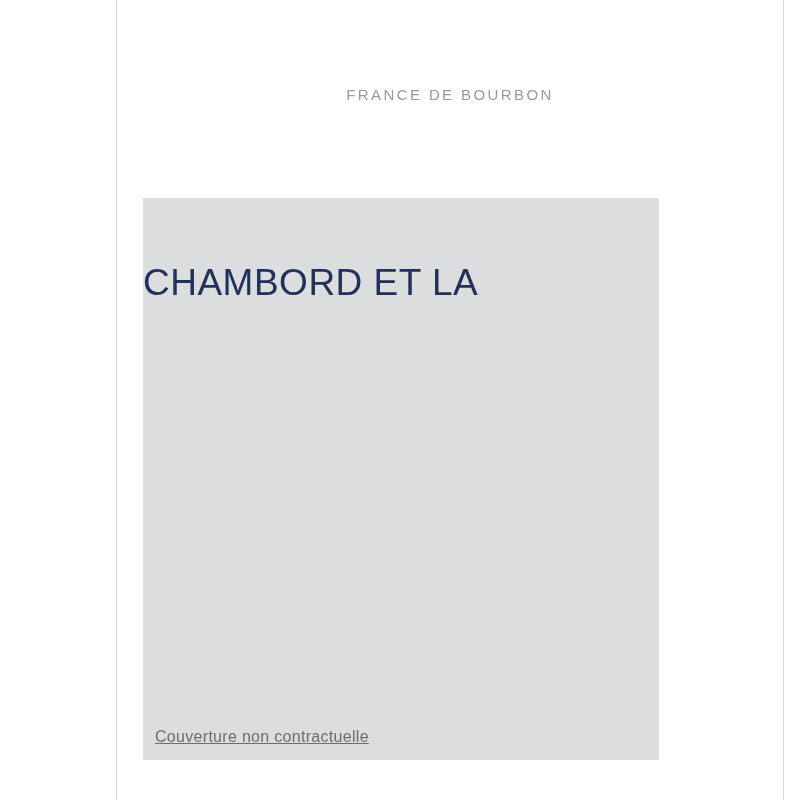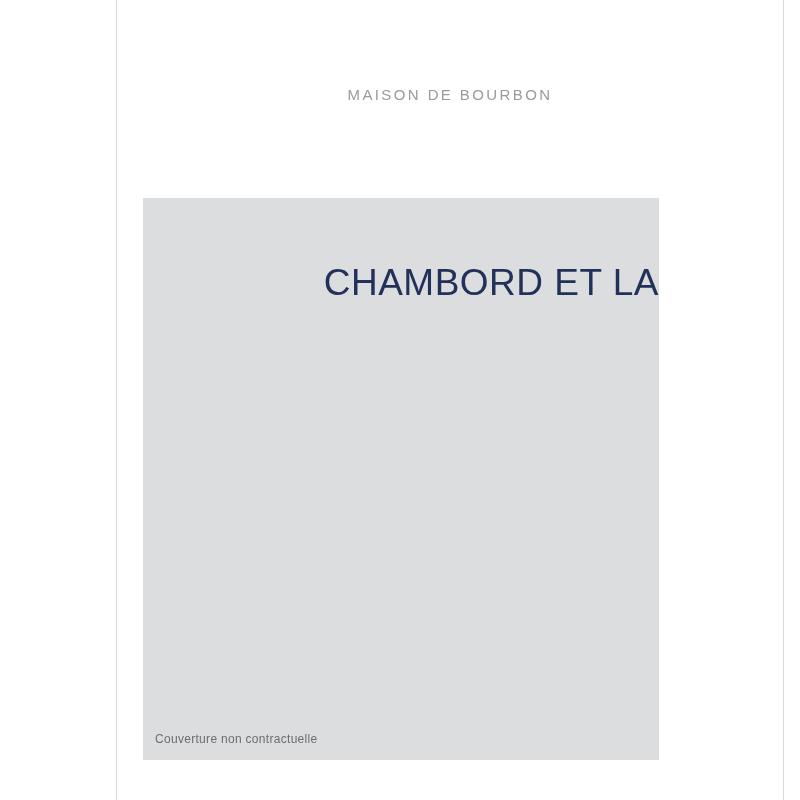--- a/index.html
+++ b/index.html
@@ -57,51 +57,52 @@
     height: 562px;
     background: #dcdddf;
   }
 
   
   .title-block {
     position: absolute;
     left: 0;
     top: 62px;
     width: 100%;
-    text-align: right;
+    text-align: left;
     color: #223159;
     font-size: 37px;
     line-height: 46px;
     font-weight: 400;
     letter-spacing: 0.5px;
   }
   .title-block .line {
     display: block;
     white-space: nowrap;
   }
 
   
   .cover-note {
     position: absolute;
     left: 12px;
     bottom: 14px;
     color: #6d6d6d;
-    font-size: 12px;
+    font-size: 16px;
     letter-spacing: 0.3px;
     white-space: nowrap;
+    text-decoration: underline;
   }
 </style>
 </head>
 <body>
 
 <div id="page">
 
   <div class="cover-sheet">
 
-    <div class="author-line">MAISON  DE  BOURBON</div>
+    <div class="author-line">FRANCE  DE  BOURBON</div>
 
     <div class="cover-art">
 
       <div class="title-block">
         <span class="line">CHAMBORD ET LA</span>
       </div>
 
       <div class="cover-note">Couverture non contractuelle</div>
 
     </div>

